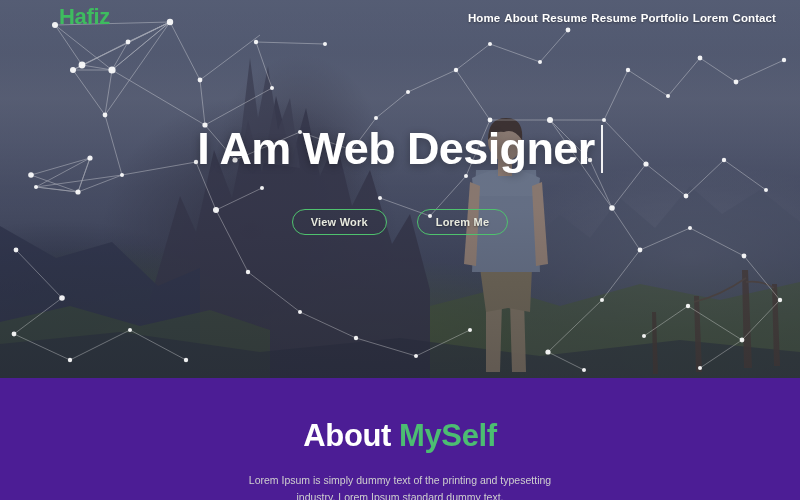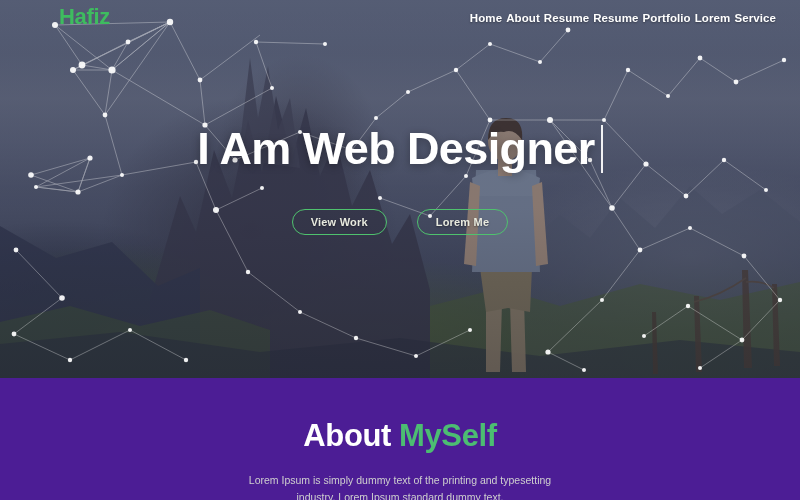--- a/index.html
+++ b/index.html
@@ -363,21 +363,21 @@
 
     <nav class="navbar">
       <div class="logo">Hafiz</div>
       <div class="nav-menu">
         <a class="nav-item">Home</a>
         <a class="nav-item">About</a>
         <a class="nav-item">Resume</a>
         <a class="nav-item">Resume</a>
         <a class="nav-item">Portfolio</a>
         <a class="nav-item">Lorem</a>
-        <a class="nav-item">Service</a>
+        <a class="nav-item">Contact</a>
       </div>
     </nav>
 
     <div class="hero-content">
       <div class="hero-title-wrap">
         <h1 class="hero-title">I Am Web Designer</h1>
         <span class="type-cursor"></span>
       </div>
       <div class="hero-buttons">
         <button class="btn">View Work</button>

